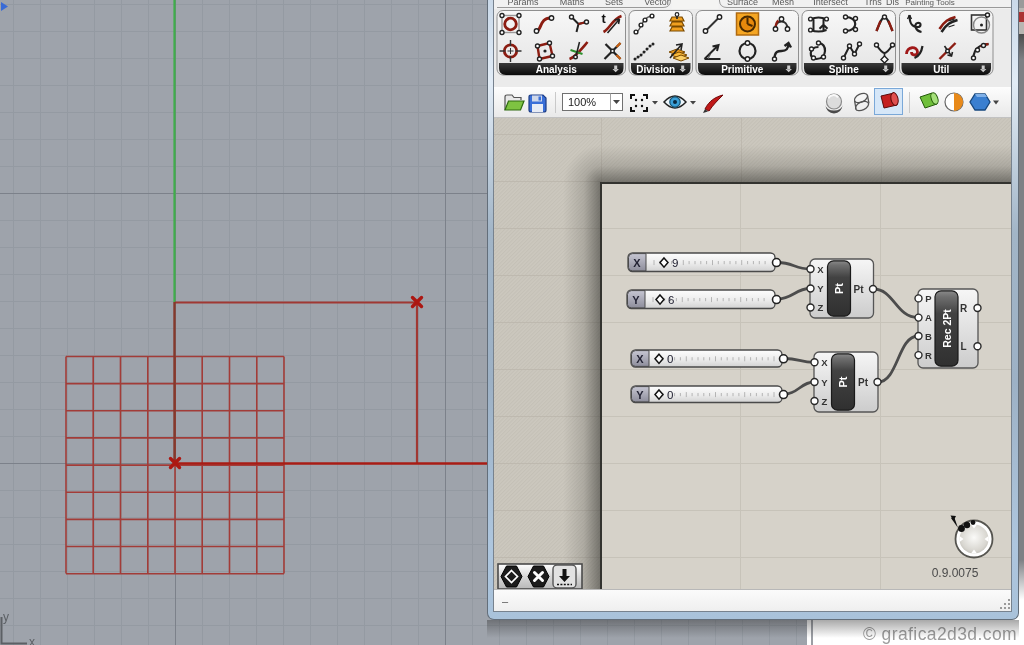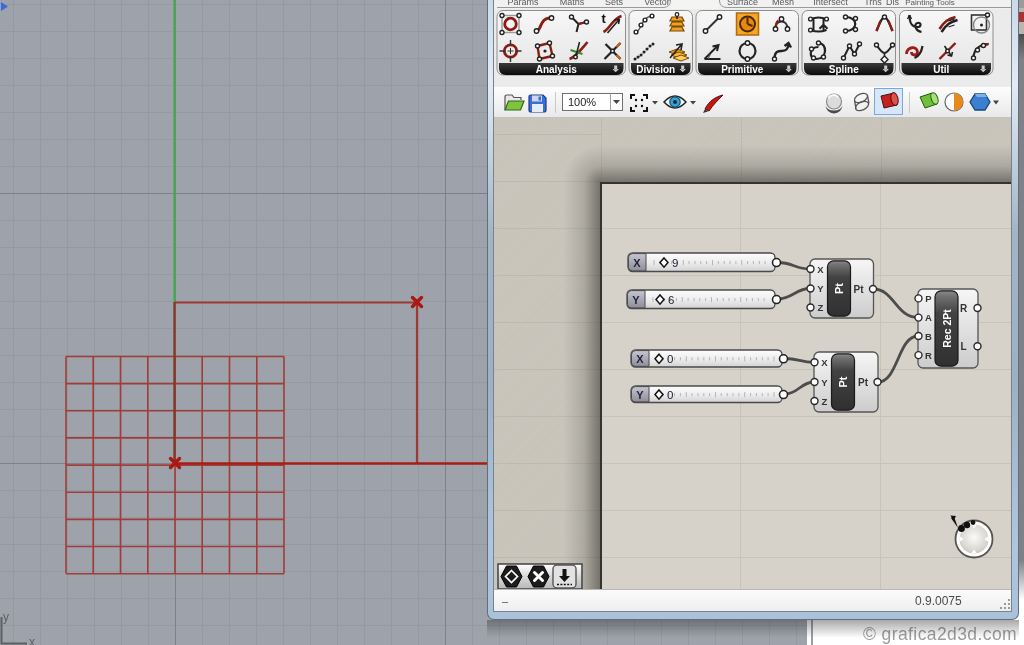--- a/index.html
+++ b/index.html
@@ -518,21 +518,21 @@
       <g transform="translate(55,1)">
         <rect x="0" y="0" width="23" height="23" rx="4" fill="#e2e2e2" stroke="#555" stroke-width="1.4"></rect>
         <path d="M9.5 4 h4 v7 h3.5 l-5.5 6 l-5.5 -6 h3.5 z" fill="#111"></path>
         <path d="M4 19.5 h15" stroke="#111" stroke-width="1.4" stroke-dasharray="2 1.4"></path>
       </g>
     </g>
     </svg>
   <div class="abs" style="left:0;top:589px;width:517px;height:23px;
        background:linear-gradient(180deg,#fbfbfb,#eeeeee);border-top:1px solid #b8b8b8;box-sizing:border-box;"></div>
   <div class="abs" style="left:8px;top:595px;font-size:11px;color:#555;">–</div>
-  <div class="abs" style="left:421px;top:594px;width:80px;text-align:left;font-size:12px;color:#4a4a4a;">0.9.0075</div>
+  <div class="abs" style="left:421px;top:566px;width:80px;text-align:center;font-size:12px;color:#4a4a4a;">0.9.0075</div>
   <svg class="abs" style="left:506px;top:599px;" width="12" height="12" viewBox="0 0 12 12">
     <g fill="#9a9a9a">
       <rect x="8" y="0" width="2" height="2"></rect>
         <rect x="8" y="4" width="2" height="2"></rect>
         <rect x="8" y="8" width="2" height="2"></rect>
       <rect x="4" y="4" width="2" height="2"></rect>
         <rect x="4" y="8" width="2" height="2"></rect>
       <rect x="0" y="8" width="2" height="2"></rect>
     </g>
   </svg>

